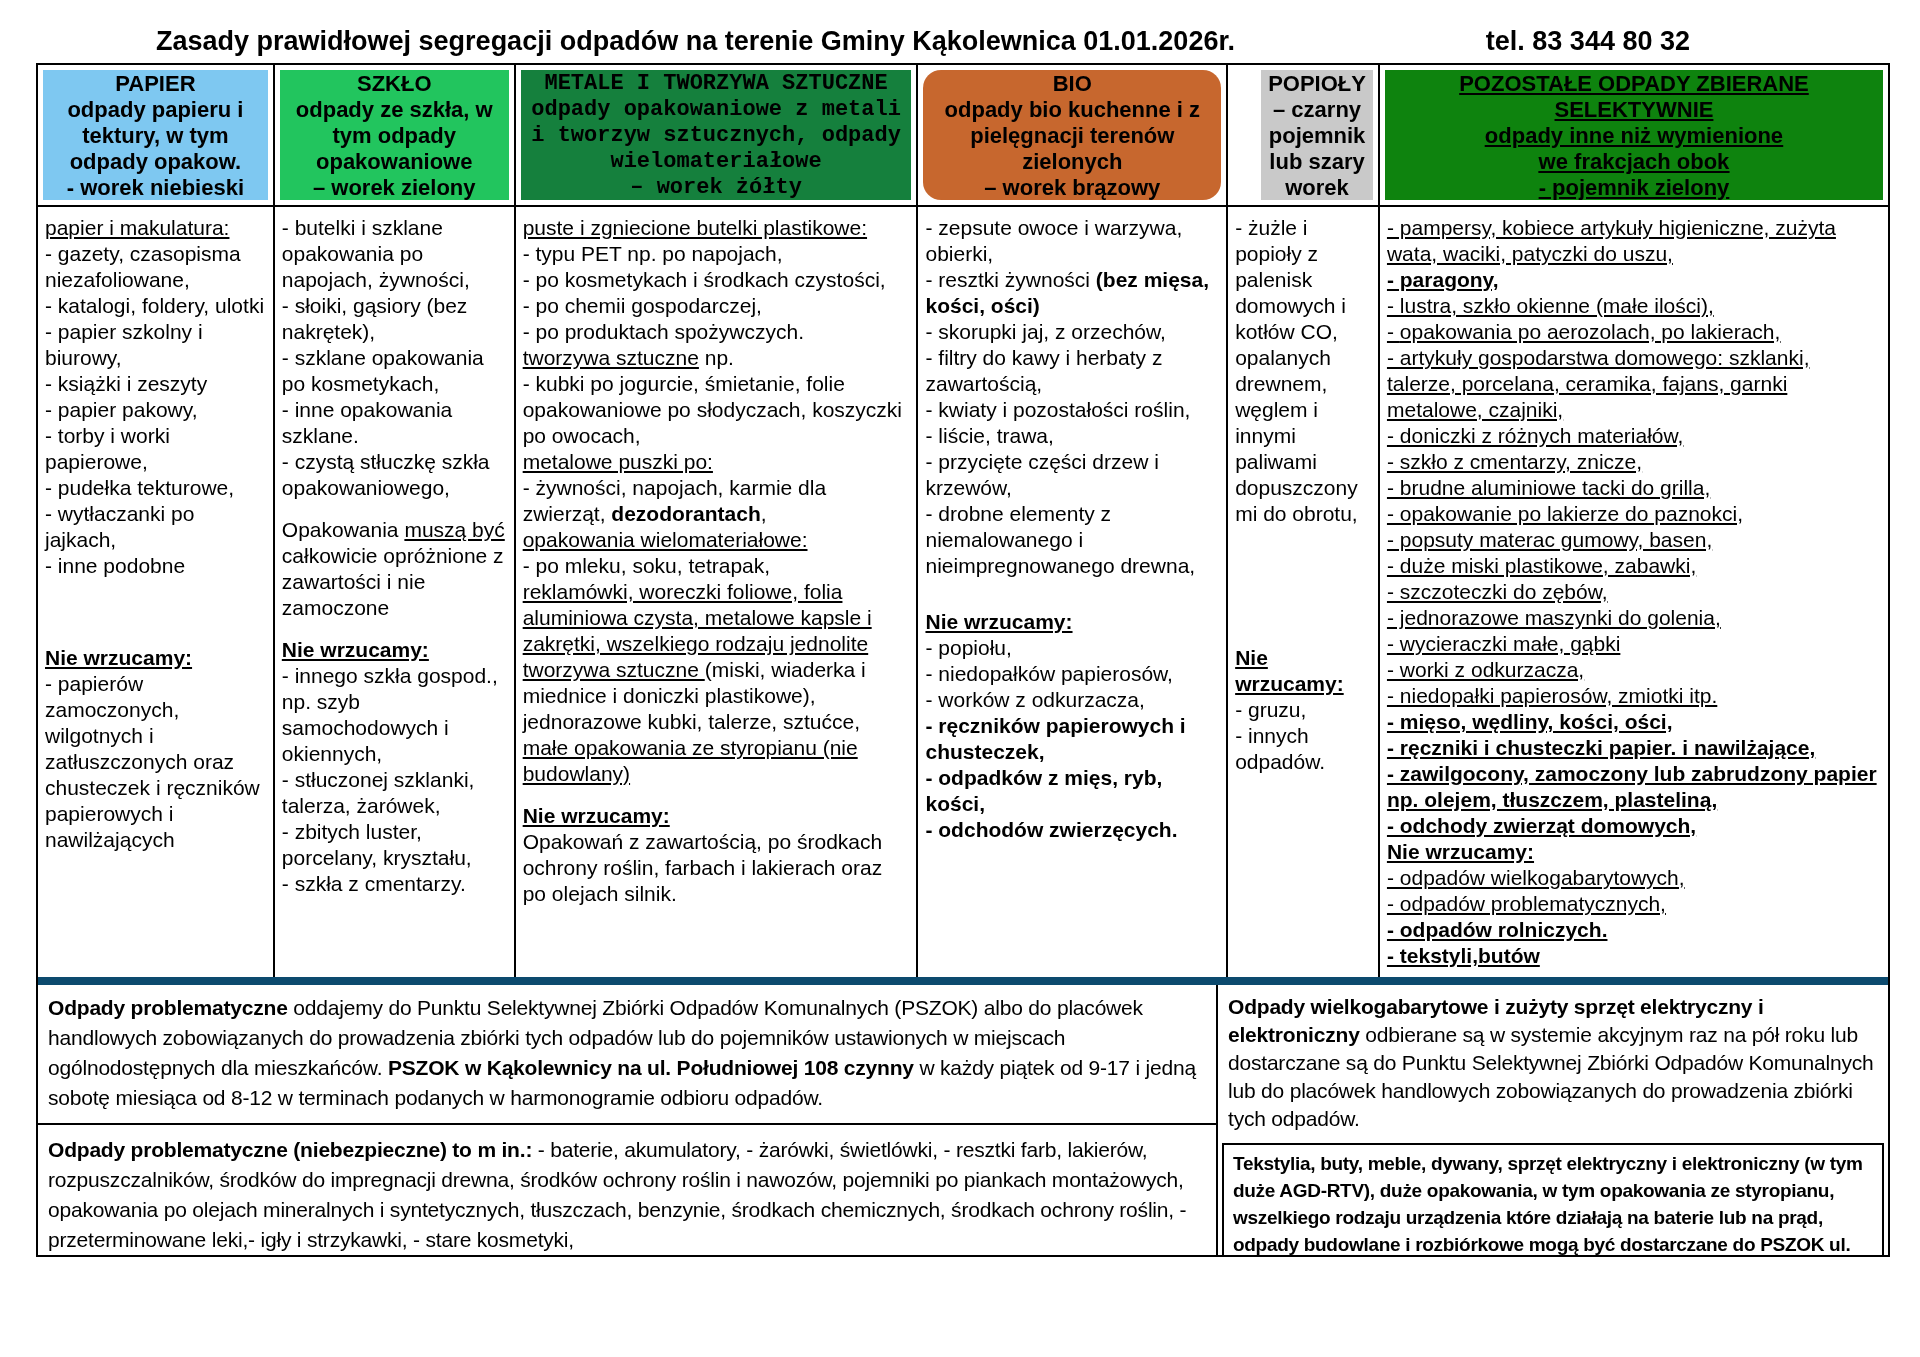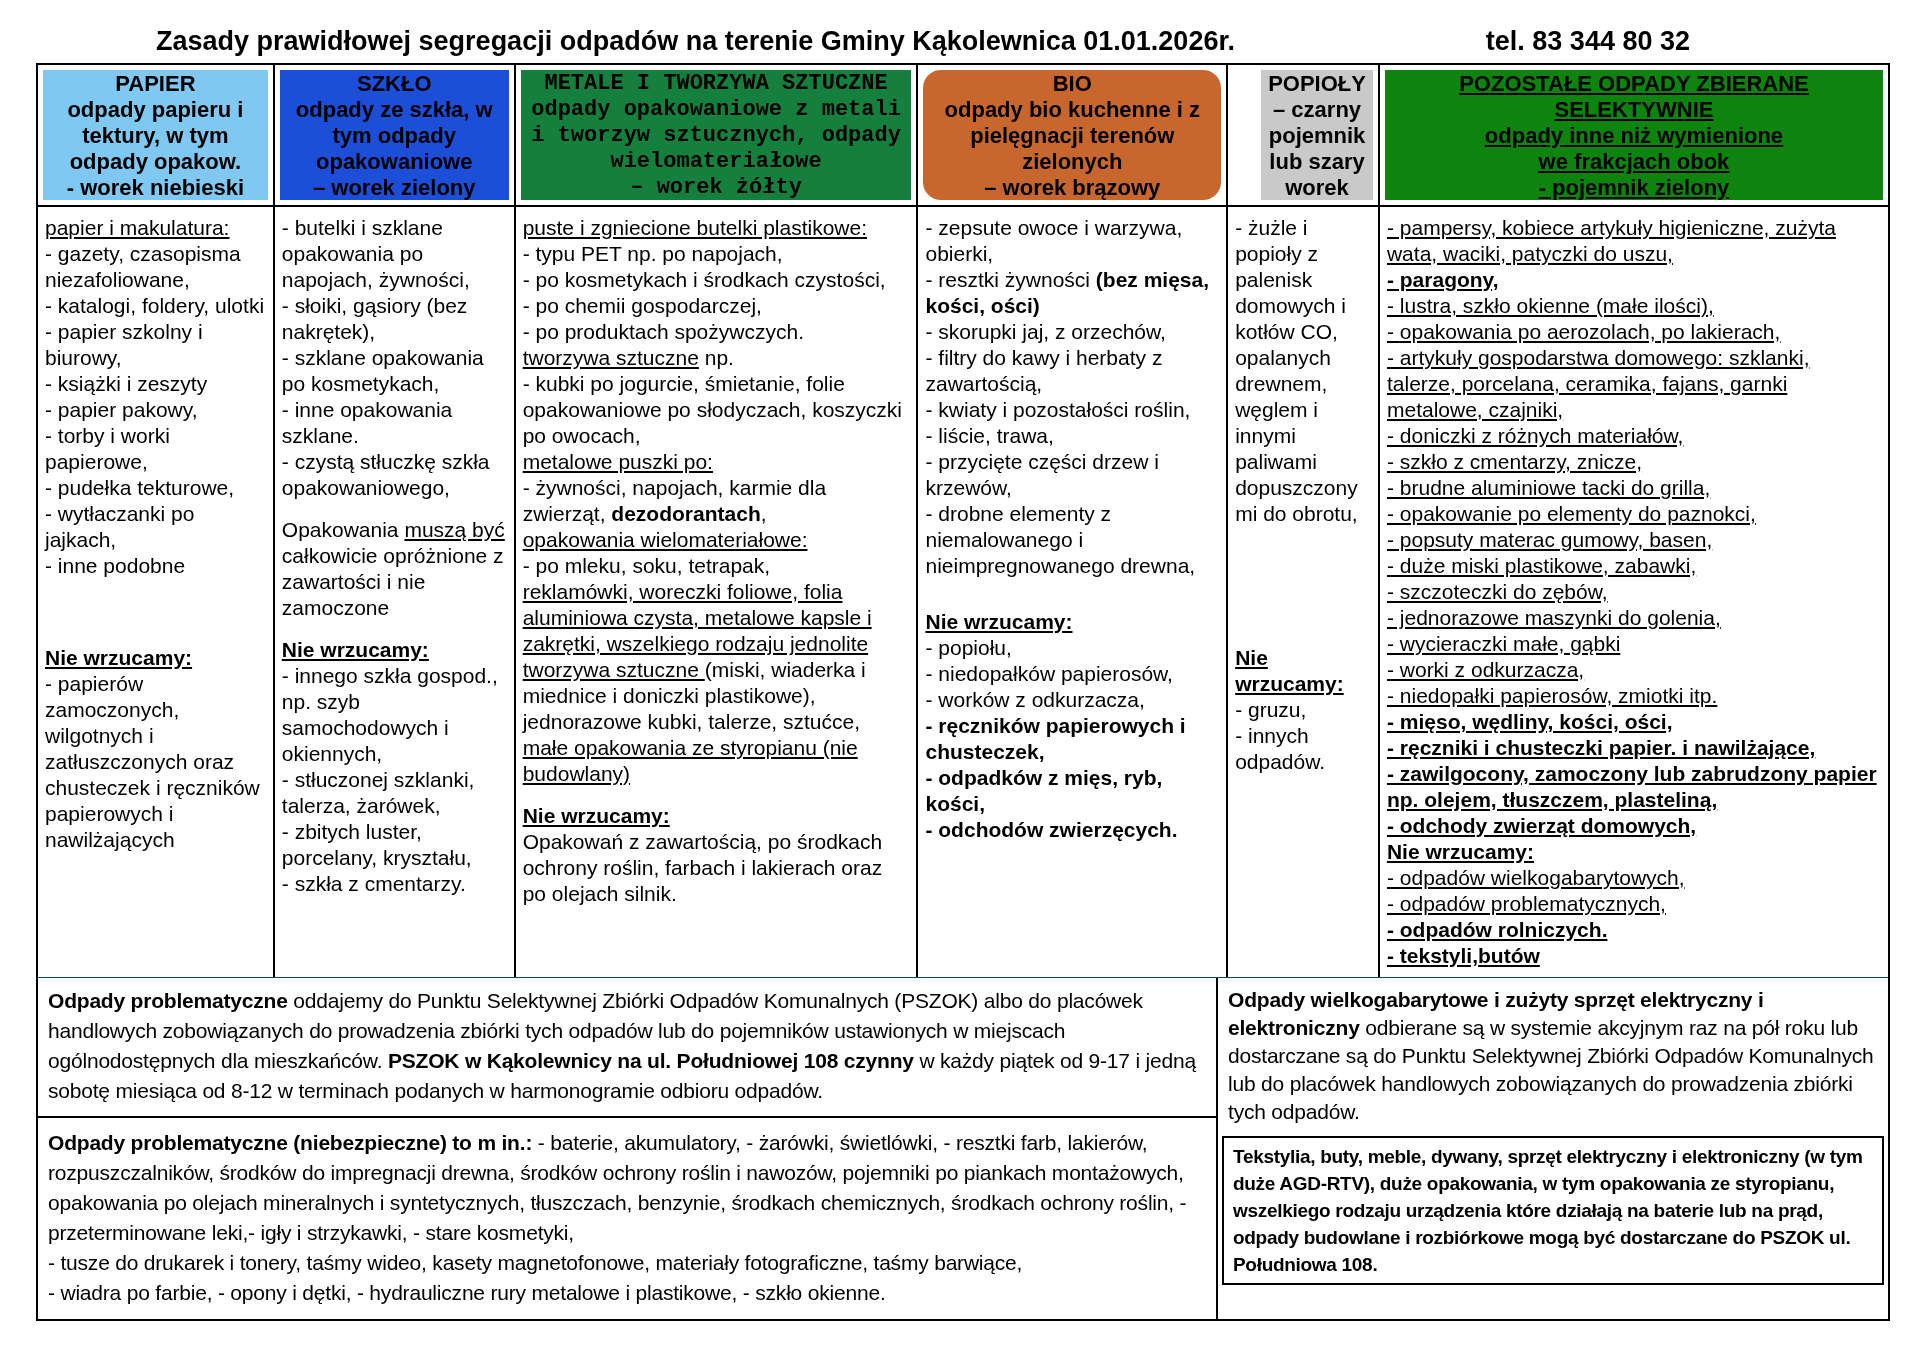--- a/index.html
+++ b/index.html
@@ -13,21 +13,21 @@
   .cols { display: grid; grid-template-columns: 234fr 238fr 398fr 306fr 150fr 502fr; }
   .hcell { border-right: 2px solid #000; background: #fff; padding: 5px; height: 140px; }
   .hcell:last-child, .bcell:last-child { border-right: none; text-decoration: underline; }
   .header-row { border-bottom: 2px solid #000; }
   .hbox { height: 100%; padding: 1px 2px; text-align: center; font-weight: bold; font-size: 22px; line-height: 26px; }
   .body-row { height: 770px; overflow: hidden; }
   .bcell { border-right: 2px solid #000; padding: 8px 6px 4px 7px; font-size: 21px; line-height: 26px; height: 770px; overflow: hidden; overflow-wrap: break-word; }
   .block { }
   .b { font-weight: bold; }
   .u { text-decoration: underline; }
-  .bottom-row { border-top: 1px solid #0c4a6e; display: grid; grid-template-columns: 1180fr 670fr; height: 342px; overflow: hidden; }
+  .bottom-row { border-top: 8px solid #0c4a6e; display: grid; grid-template-columns: 1180fr 670fr; height: 278px; overflow: hidden; }
   .bottom-left { border-right: 2px solid #000; }
   .bbox { font-size: 21px; }
   .b-left1 { padding: 8px 12px 10px 10px; border-bottom: 2px solid #000; line-height: 30px; letter-spacing: -0.2px; }
   .b-left2 { padding: 10px 12px 8px 10px; line-height: 30px; letter-spacing: -0.2px; }
   .b-right1 { padding: 8px 10px 6px 10px; line-height: 28px; letter-spacing: -0.2px; }
   .b-right2 { margin: 4px 4px 0 4px; border: 2px solid #000; padding: 5px 9px; font-size: 19px; line-height: 27px; font-weight: bold; letter-spacing: -0.3px; }
   .spacer { }
 </style>
 </head>
 <body>
@@ -41,21 +41,21 @@
   <div class="table">
     <div class="cols header-row" id="header-row">
         <div class="hcell">
           <div class="hbox" style="background: rgb(126, 200, 241);">
             <div class="block"><span class="b">PAPIER</span></div>
             <div class="block"><span class="b">odpady papieru i tektury, w tym odpady opakow.</span></div>
             <div class="block"><span class="b">- worek niebieski</span></div>
           </div>
         </div>
         <div class="hcell">
-          <div class="hbox" style="background: #1d4ed8;">
+          <div class="hbox" style="background: #22c55e;">
             <div class="block"><span class="b">SZKŁO</span></div>
             <div class="block"><span class="b">odpady ze szkła, w tym odpady opakowaniowe</span></div>
             <div class="block"><span class="b">– worek zielony</span></div>
           </div>
         </div>
         <div class="hcell">
           <div class="hbox" style="background: #15803d; font-family: Liberation Mono, monospace;">
             <div class="block"><span class="b">METALE I TWORZYWA SZTUCZNE</span></div>
             <div class="block"><span class="b">odpady opakowaniowe z metali i tworzyw sztucznych, odpady wielomateriałowe</span></div>
             <div class="block"><span class="b">– worek żółty</span></div>
@@ -159,21 +159,21 @@
         </div>
         <div class="bcell">
           <div class="block"><span>- pampersy, kobiece artykuły higieniczne, zużyta wata, waciki, patyczki do uszu,</span></div>
           <div class="block"><span class="b">- paragony,</span></div>
           <div class="block"><span>- lustra, szkło okienne (małe ilości),</span></div>
           <div class="block"><span>- </span><span class="u">opakowania po aerozolach, po lakierach,</span></div>
           <div class="block"><span>- artykuły gospodarstwa domowego: szklanki, talerze, porcelana, ceramika, fajans, garnki metalowe, czajniki,</span></div>
           <div class="block"><span>- doniczki z różnych materiałów,</span></div>
           <div class="block"><span>- szkło z cmentarzy, znicze,</span></div>
           <div class="block"><span>- brudne aluminiowe tacki do grilla,</span></div>
-          <div class="block"><span>- opakowanie po elementy do paznokci,</span></div>
+          <div class="block"><span>- opakowanie po lakierze do paznokci,</span></div>
           <div class="block"><span>- popsuty materac gumowy, basen,</span></div>
           <div class="block"><span>- duże miski plastikowe, zabawki,</span></div>
           <div class="block"><span>- szczoteczki do zębów,</span></div>
           <div class="block"><span>- jednorazowe maszynki do golenia,</span></div>
           <div class="block"><span>- wycieraczki małe, gąbki</span></div>
           <div class="block"><span>- worki z odkurzacza,</span></div>
           <div class="block"><span>- niedopałki papierosów, zmiotki itp.</span></div>
           <div class="block"><span class="b">- mięso, wędliny, kości, ości,</span></div>
           <div class="block"><span class="b">- ręczniki i chusteczki papier. i nawilżające,</span></div>
           <div class="block"><span class="b">- zawilgocony, zamoczony lub zabrudzony papier np. olejem, tłuszczem, plasteliną,</span></div>

